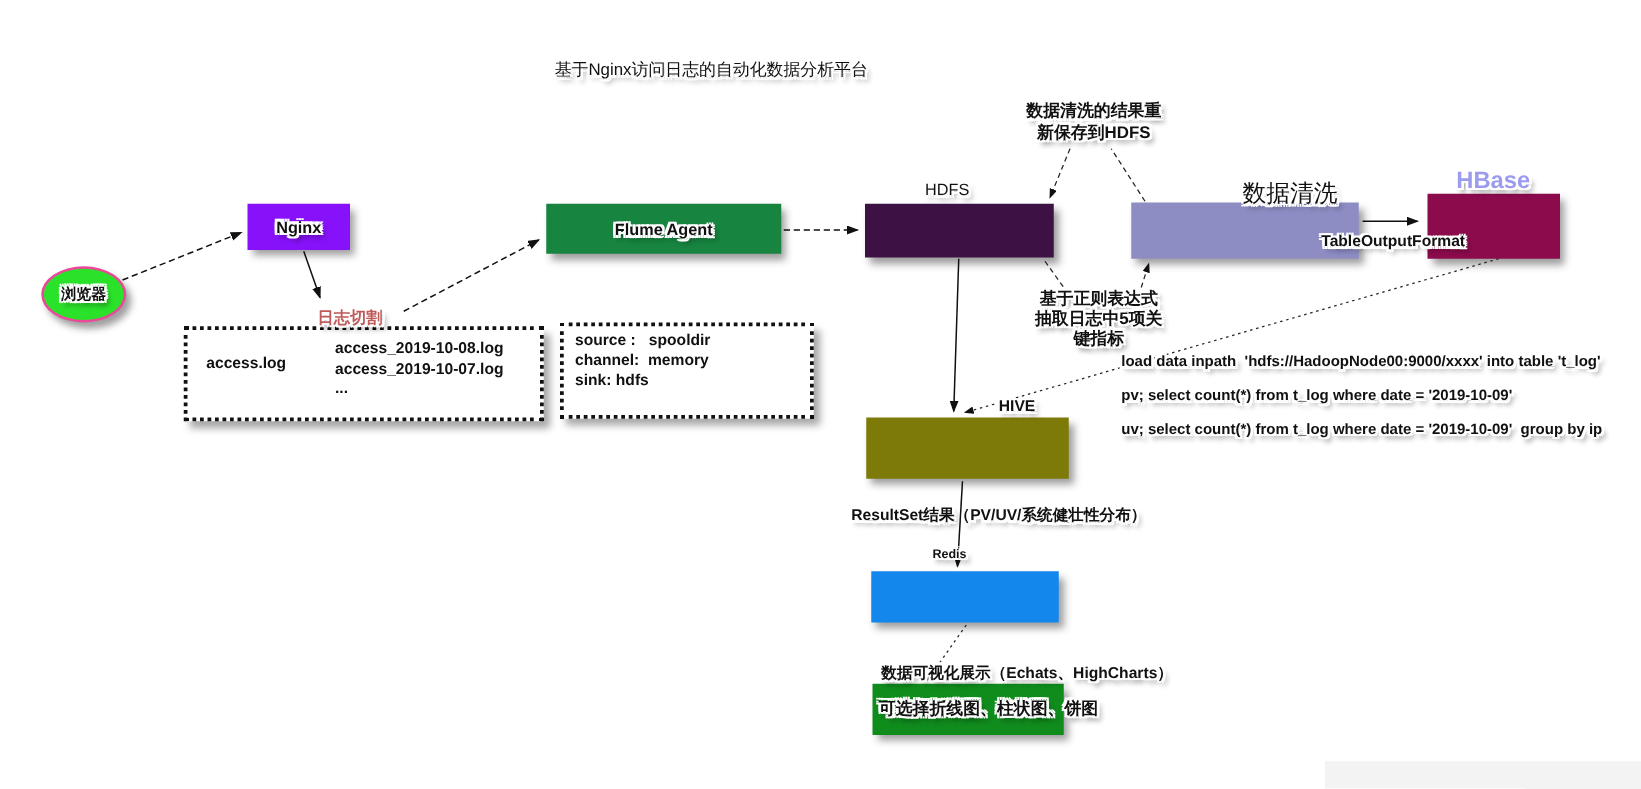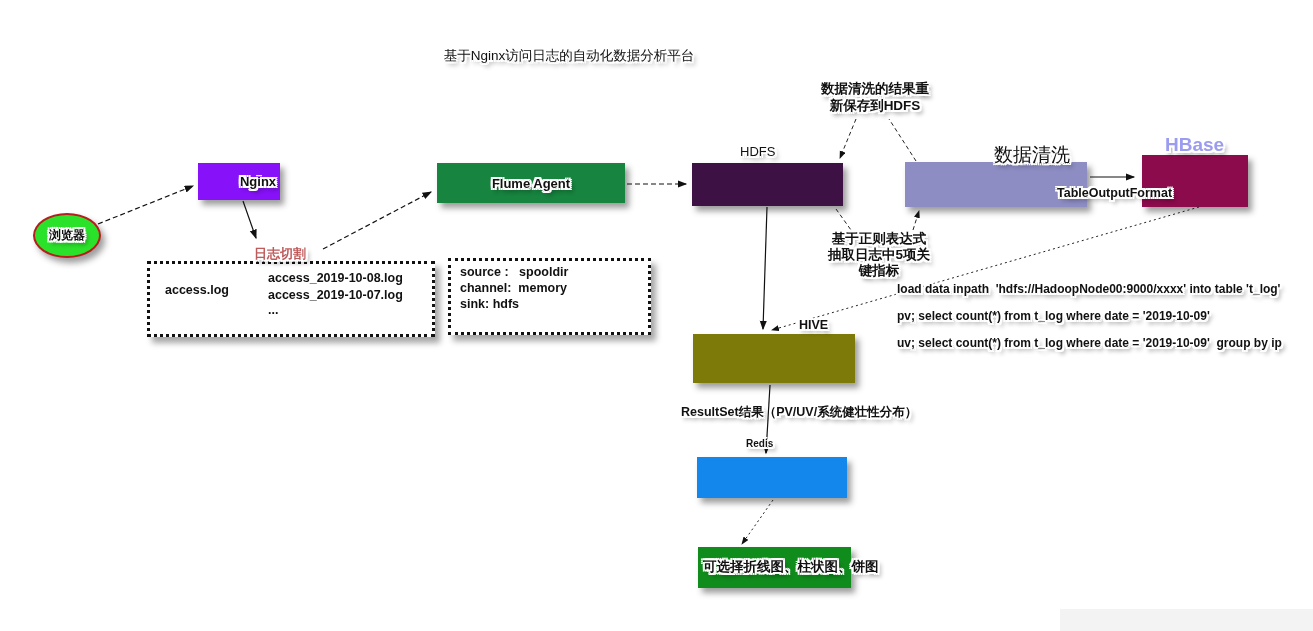--- a/index.html
+++ b/index.html
@@ -5,21 +5,21 @@
   html,body{margin:0;padding:0;background:#fff;}
   #stage{
     position:relative;width:1313px;height:631px;overflow:hidden;
     font-family:Liberation Sans, sans-serif;background:#fff;
   }
   #wires{position:absolute;left:0;top:0;width:1313px;height:631px;z-index:4;pointer-events:none;}
   .node{
     position:absolute;z-index:2;
     box-shadow:4px 5px 6px rgba(40,40,40,.45);
   }
-  .ellipse{border-radius:50%;border:2px solid #b91c1c;display:flex;align-items:center;justify-content:center;}
+  .ellipse{border-radius:50%;border:2px solid #ec4899;display:flex;align-items:center;justify-content:center;}
   .nodelabel{
     display:flex;align-items:center;justify-content:center;height:100%;width:100%;
     font-weight:bold;color:#111;
   }
   .halo{
     text-shadow:
       -2px -2px 0 #fff, 2px -2px 0 #fff, -2px 2px 0 #fff, 2px 2px 0 #fff,
       -2px 0 0 #fff, 2px 0 0 #fff, 0 -2px 0 #fff, 0 2px 0 #fff,
       3px 4px 4px rgba(0,0,0,.45);
   }
@@ -59,21 +59,21 @@
     <line x1="773" y1="500" x2="742" y2="544" stroke="#222" stroke-width="1" stroke-dasharray="2 3" marker-end="url(#arr)"></line>
   </svg>
 
   <div class="txt halo center" style="left:430px;top:47px;width:278px;font-size:13.5px;">基于Nginx访问日志的自动化数据分析平台</div>
 
   <div class="node ellipse" style="left: 33px; top: 213px; width: 64px; height: 41px; background-color: rgb(43, 226, 43);">
     <span class="nodelabel halo" style="font-size:12px;">浏览器</span>
   </div>
 
   <div class="node" style="left: 198px; top: 163px; width: 82px; height: 37px; background-color: rgb(135, 18, 249);">
-    <span class="nodelabel halo" style="font-size:13px;margin-left:19px;">Nginx</span>
+    <span class="nodelabel halo" style="font-size:13px;">Nginx</span>
   </div>
 
   <div class="txt bold halo" style="left:254px;top:245px;font-size:13px;color:#c05b5b;">日志切割</div>
 
   <div class="dotbox" style="left:147px;top:261px;width:282px;height:70px;"></div>
   <div class="txt bold" style="left:165px;top:283px;font-size:12.5px;">access.log</div>
   <div class="txt bold" style="left:268px;top:271px;font-size:12.5px;">access_2019-10-08.log</div>
   <div class="txt bold" style="left:268px;top:288px;font-size:12.5px;">access_2019-10-07.log</div>
   <div class="txt bold" style="left:268px;top:303px;font-size:12.5px;">...</div>
 
@@ -112,19 +112,20 @@
 
   <div class="txt bold halo pre" style="left:897px;top:282px;font-size:12px;">load data inpath  'hdfs://HadoopNode00:9000/xxxx' into table 't_log'</div>
   <div class="txt bold halo pre" style="left:897px;top:309px;font-size:12px;">pv; select count(*) from t_log where date = '2019-10-09'</div>
   <div class="txt bold halo pre" style="left:897px;top:336px;font-size:12px;">uv; select count(*) from t_log where date = '2019-10-09'  group by ip</div>
 
   <div class="txt bold halo" style="left:681px;top:404px;font-size:12.5px;">ResultSet结果（PV/UV/系统健壮性分布）</div>
 
   <div class="txt bold halo" style="left:746px;top:438px;font-size:10px;">Redis</div>
   <div class="node" style="left: 697px; top: 457px; width: 150px; height: 41px; background-color: rgb(20, 135, 237);"></div>
 
+  <div class="txt bold halo" style="left:705px;top:530px;font-size:12.5px;">数据可视化展示（Echats、HighCharts）</div>
 
   <div class="node" style="left: 698px; top: 547px; width: 153px; height: 41px; background-color: rgb(16, 140, 29);"></div>
   <div class="txt bold halo" style="left:703px;top:558px;font-size:13.5px;z-index:7;">可选择折线图、柱状图、饼图</div>
 
   <div class="watermark" style="left:1060px;top:609px;width:253px;height:22px;"></div>
 
 </div>
 
 </body></html>

